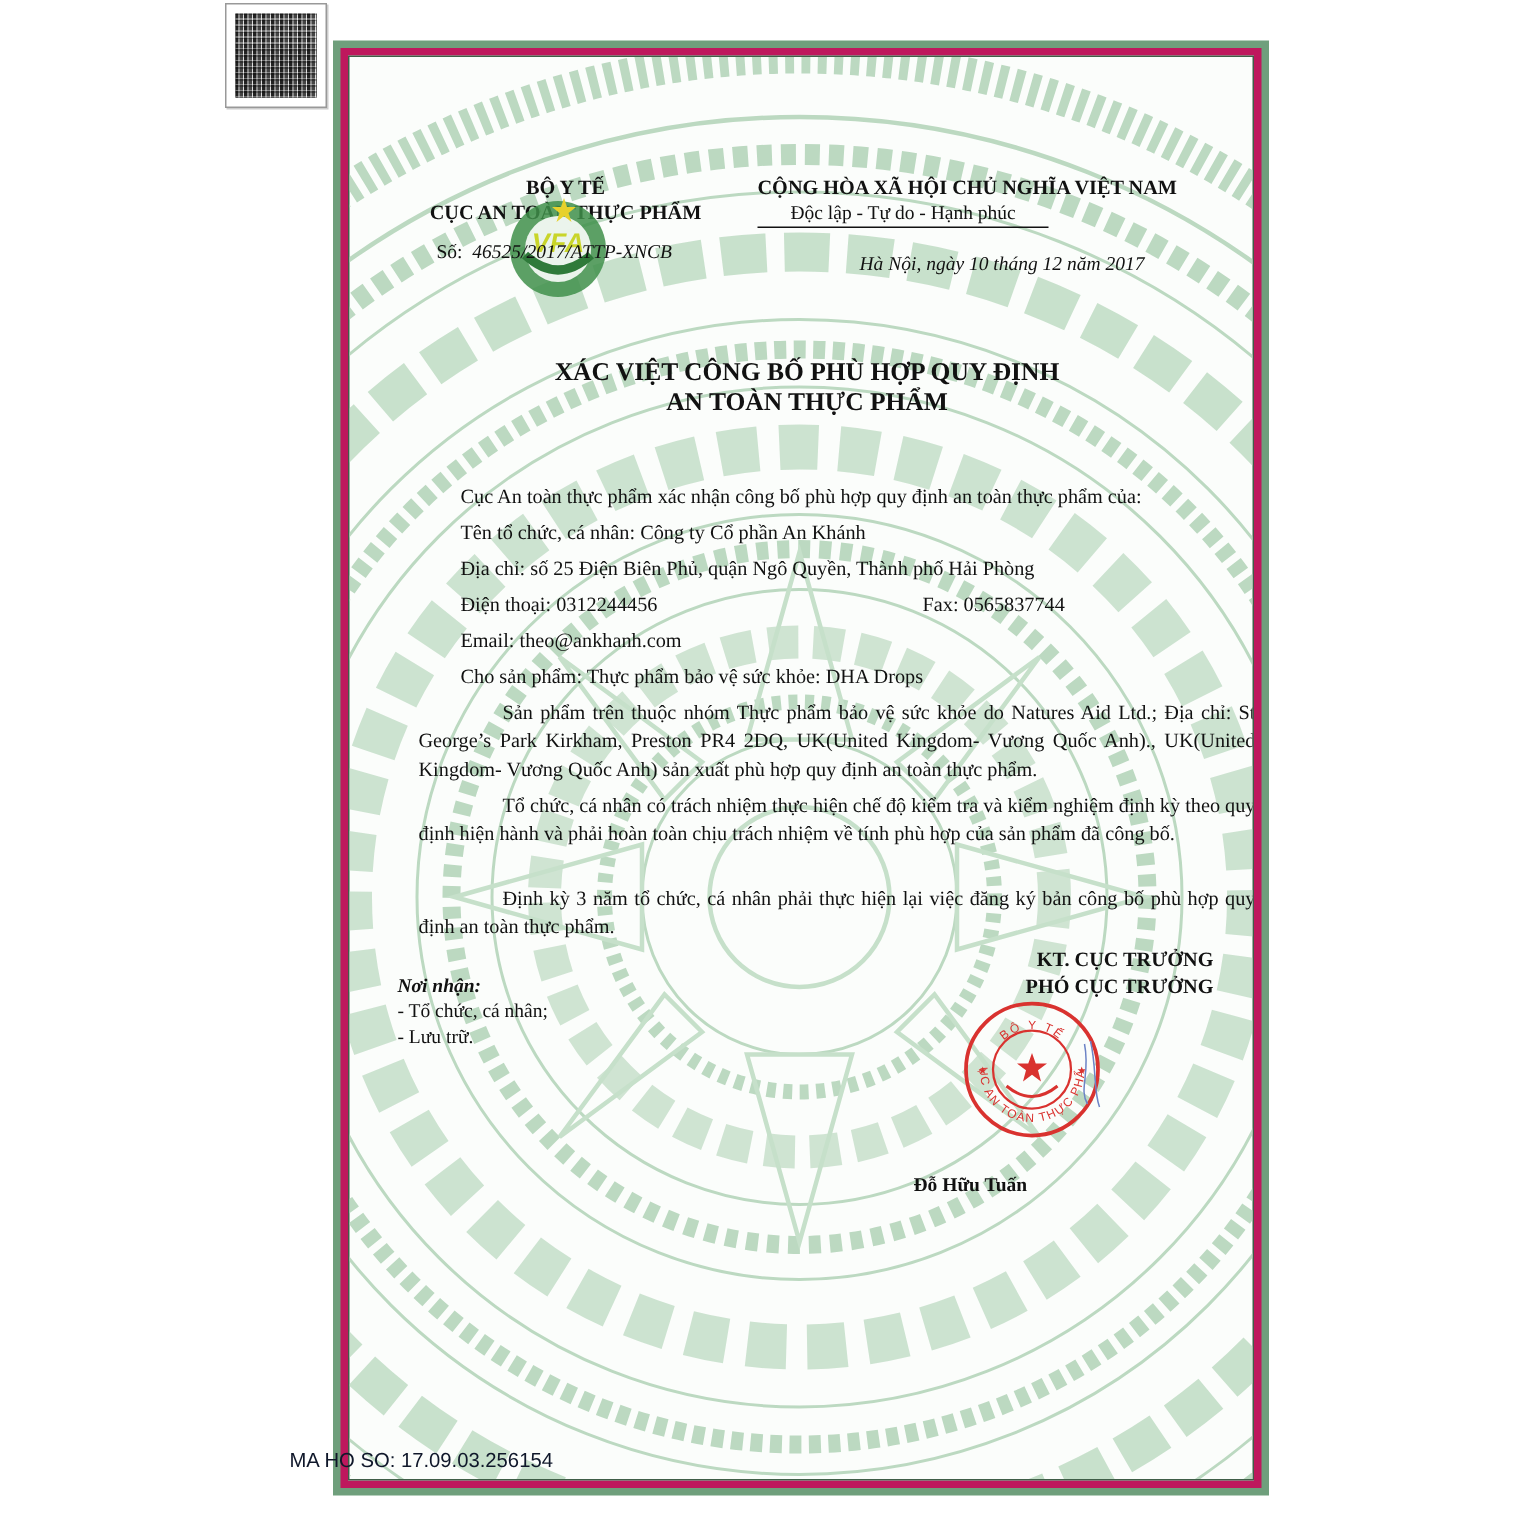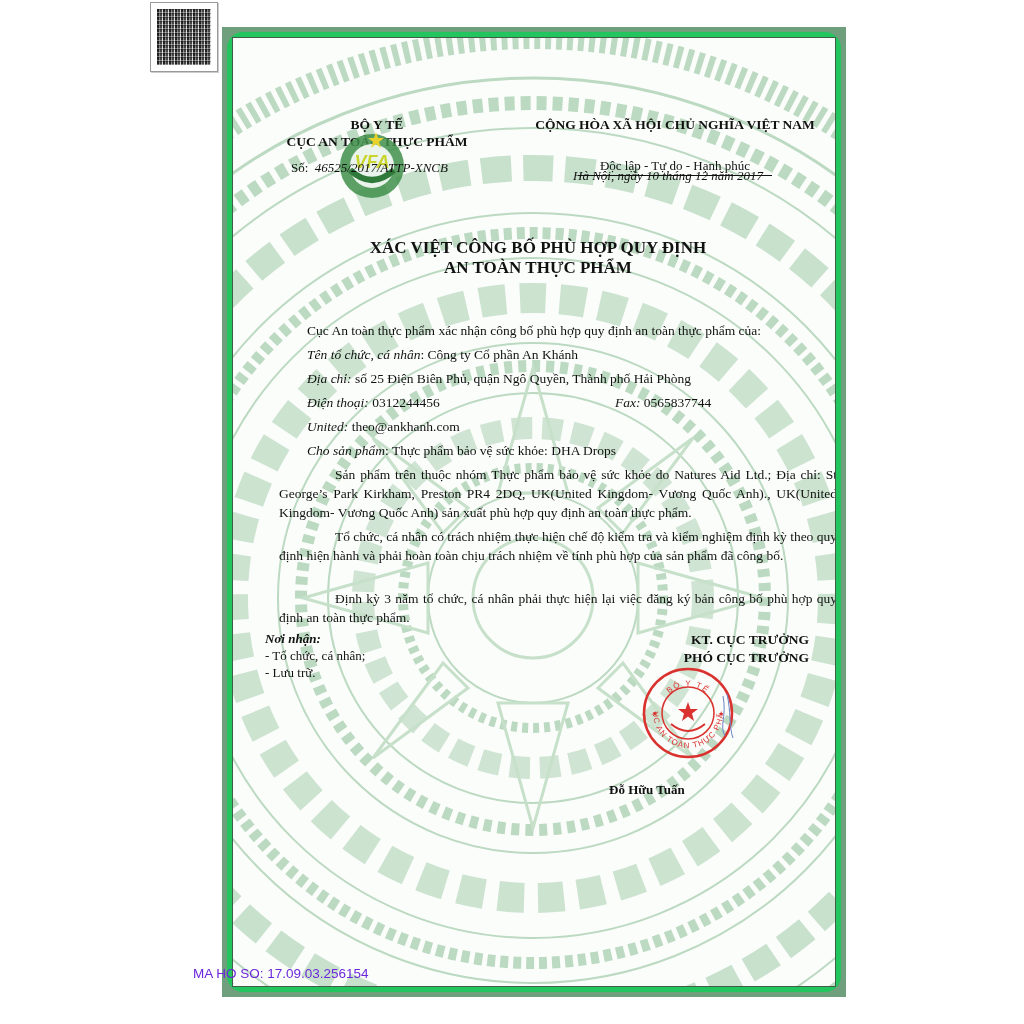--- a/index.html
+++ b/index.html
@@ -4,43 +4,43 @@
 <style>
   html,body{margin:0;padding:0;}
   body{width:1024px;height:1024px;background:#ffffff;position:relative;overflow:hidden;font-family:"Liberation Serif","DejaVu Serif",serif;color:#111;}
   .qr-box{position:absolute;left:150px;top:2px;width:66px;height:68px;border:1px solid #999;background:#fff;box-shadow:1px 1px 0 #ccc;}
   .qr-inner{position:absolute;left:6px;top:6px;width:54px;height:56px;
     background:
       repeating-linear-gradient(90deg,#222 0 2px,#888 2px 3px,#444 3px 5px,#ddd 5px 6px),
       #555;}
   .qr-inner::after{content:"";position:absolute;inset:0;background:repeating-linear-gradient(0deg,rgba(255,255,255,.35) 0 1px,transparent 1px 3px,rgba(0,0,0,.3) 3px 4px);}
   .frame{position:absolute;left:222px;top:27px;width:624px;height:970px;background:#6f9f7c;}
-  .frame-light{position:absolute;left:5px;top:5px;right:5px;bottom:5px;background:#22c55e;border-radius:16px;}
+  .frame-light{position:absolute;left:5px;top:5px;right:5px;bottom:5px;background:#be185d;}
   .frame-inner{position:absolute;left:5px;top:5px;right:5px;bottom:5px;border:1.5px solid #3f5e47;background:#fbfdfb;overflow:hidden;}
   .bg-art{position:absolute;left:0;top:0;width:100%;height:100%;}
   .content{position:absolute;left:0;top:0;width:100%;height:100%;}
   .abs{position:absolute;}
   .hdr-l{left:14px;top:78px;width:260px;text-align:center;font-size:13.5px;line-height:17px;font-weight:bold;}
-  .hdr-r{left:272px;top:78px;width:340px;text-align:center;font-size:13.5px;line-height:17px;font-weight:bold;}
-  .motto{display:inline-block;font-weight:normal;border-bottom:1px solid #111;padding:0 22px 1px;font-size:13px;margin-top:24px;}
+  .hdr-r{left:272px;top:78px;width:340px;font-size:13.5px;line-height:17px;font-weight:bold;}
+  .motto{display:inline-block;font-weight:normal;border-bottom:1px solid #111;padding:0 22px 1px;font-size:13px;}
   .doc-no{left:58px;top:122px;font-size:13px;}
   .doc-no i{font-style:italic;}
   .date{left:340px;top:130px;font-size:13px;font-style:italic;}
   .vfa{left:103px;top:92px;width:72px;height:72px;}
   .title{left:20px;top:200px;width:570px;text-align:center;font-weight:bold;font-size:17px;line-height:20px;}
   .body{left:32px;top:285px;width:560px;font-size:13.5px;}
   .line{position:absolute;left:42px;white-space:nowrap;}
   .para{position:absolute;left:14px;width:558px;text-align:justify;line-height:19px;text-indent:56px;}
-  .it{font-style:italic;margin-top:28px;}
+  .it{margin-top:28px;}
   .recv{left:32px;top:592px;font-size:13px;line-height:17px;}
-  .recv .h{font-weight:bold;font-style:italic;}
+  .recv .h{font-weight:bold;font-style:italic;margin-top:18px;}
   .sign-title{left:376px;top:593px;width:200px;text-align:right;font-weight:bold;font-size:13.5px;line-height:18px;}
   .stamp{left:408px;top:628px;width:94px;height:94px;}
   .signer{left:376px;top:744px;width:200px;text-align:left;font-weight:bold;font-size:13px;}
-  .mahs{position:absolute;left:193px;top:966px;font-family:"Liberation Sans","DejaVu Sans",sans-serif;font-size:13.5px;color:#6d28d9;}
+  .mahs{position:absolute;left:193px;top:966px;font-family:"Liberation Sans","DejaVu Sans",sans-serif;font-size:13.5px;color:#0f172a;}
 </style>
 </head>
 <body>
 
 <div class="qr-box">
   <div class="qr-inner"></div>
 </div>
 
 <div class="frame">
   <div class="frame-light">
@@ -115,21 +115,21 @@
           <div class="line" style="top:48px">
             <span class="it">Địa chỉ:</span><span> số 25 Điện Biên Phủ, quận Ngô Quyền, Thành phố Hải Phòng</span>
           </div>
           <div class="line" style="top:72px">
             <span class="it">Điện thoại:</span><span> 0312244456</span>
           </div>
           <div class="line" style="top:72px;left:350px">
             <span class="it">Fax:</span><span> 0565837744</span>
           </div>
           <div class="line" style="top:96px">
-            <span class="it">United:</span><span> theo@ankhanh.com</span>
+            <span class="it">Email:</span><span> theo@ankhanh.com</span>
           </div>
           <div class="line" style="top:120px">
             <span class="it">Cho sản phẩm</span><span>: Thực phẩm bảo vệ sức khỏe: DHA Drops</span>
           </div>
           <div class="para" style="top:142px">Sản phẩm trên thuộc nhóm Thực phẩm bảo vệ sức khỏe do Natures Aid  Ltd.; Địa chỉ: St George’s Park Kirkham, Preston PR4 2DQ, UK(United Kingdom- Vương Quốc Anh)., UK(United Kingdom- Vương Quốc Anh) sản xuất phù hợp quy định an toàn thực phẩm.</div>
           <div class="para" style="top:204px">Tổ chức, cá nhân có trách nhiệm thực hiện chế độ kiểm tra và kiểm nghiệm định kỳ theo quy định hiện hành và phải hoàn toàn chịu trách nhiệm về tính phù hợp của sản phẩm đã công bố.</div>
           <div class="para" style="top:266px">Định kỳ 3 năm tổ chức, cá nhân phải thực hiện lại việc đăng ký bản công bố phù hợp quy định an toàn thực phẩm.</div>
         </div>
 
         <div class="abs recv">

